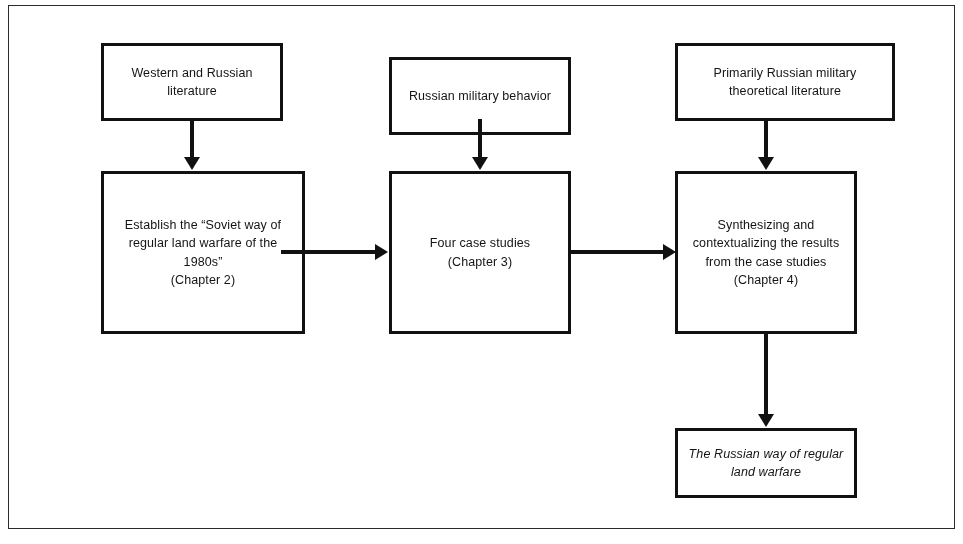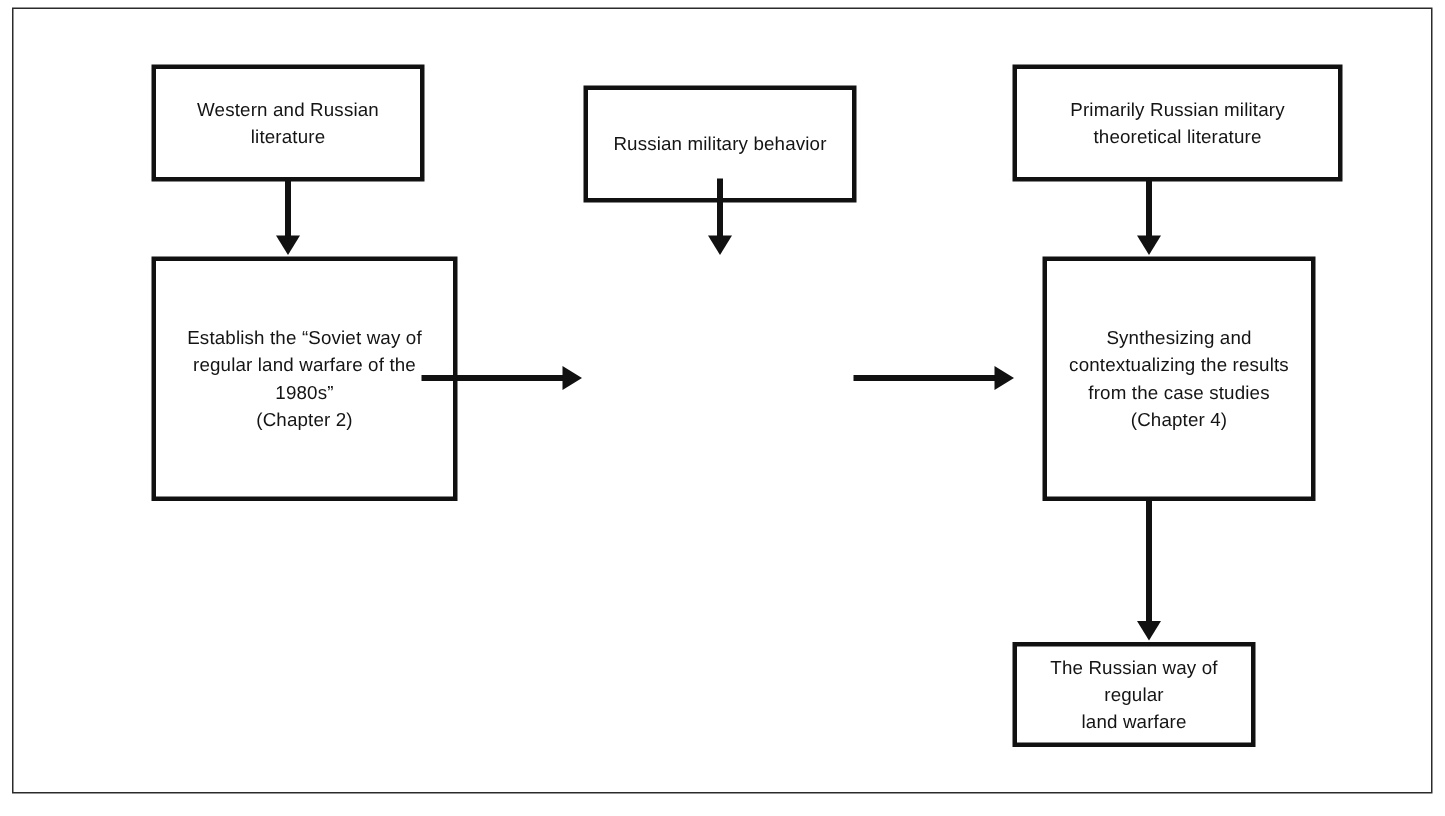--- a/index.html
+++ b/index.html
@@ -86,27 +86,29 @@
     <div class="node" style="left:380px; top:37px; width:182px; height:78px;margin-top:14px;">Russian military behavior</div>
 
     <div class="node" style="left:666px; top:37px; width:220px; height:78px;">Primarily Russian military
 theoretical literature</div>
 
     <div class="node" style="left:92px; top:165px; width:204px; height:163px;">Establish the “Soviet way of
 regular land warfare of the
 1980s”
 (Chapter 2)</div>
 
+    <div class="node" style="left:380px; top:165px; width:182px; height:163px;">Four case studies
+(Chapter 3)</div>
 
-    <div class="node" style="left:666px; top:165px; width:182px; height:163px;margin-left:20px;">Synthesizing and
+    <div class="node" style="left:666px; top:165px; width:182px; height:163px;">Synthesizing and
 contextualizing the results
 from the case studies
 (Chapter 4)</div>
 
-    <div class="node" style="left:666px; top:422px; width:162px; height:70px;">The Russian way of regular
+    <div class="node" style="left:666px; top:422px; width:182px; height:70px;font-style:italic;">The Russian way of regular
 land warfare</div>
 
     <div class="conn-v" style="left:181px; top:113px; height:40px;"></div>
     <div class="arrow-down" style="left:175px; top:151px;"></div>
 
     <div class="conn-v" style="left:469px; top:113px; height:40px;"></div>
     <div class="arrow-down" style="left:463px; top:151px;"></div>
 
     <div class="conn-v" style="left:755px; top:113px; height:40px;"></div>
     <div class="arrow-down" style="left:749px; top:151px;"></div>

